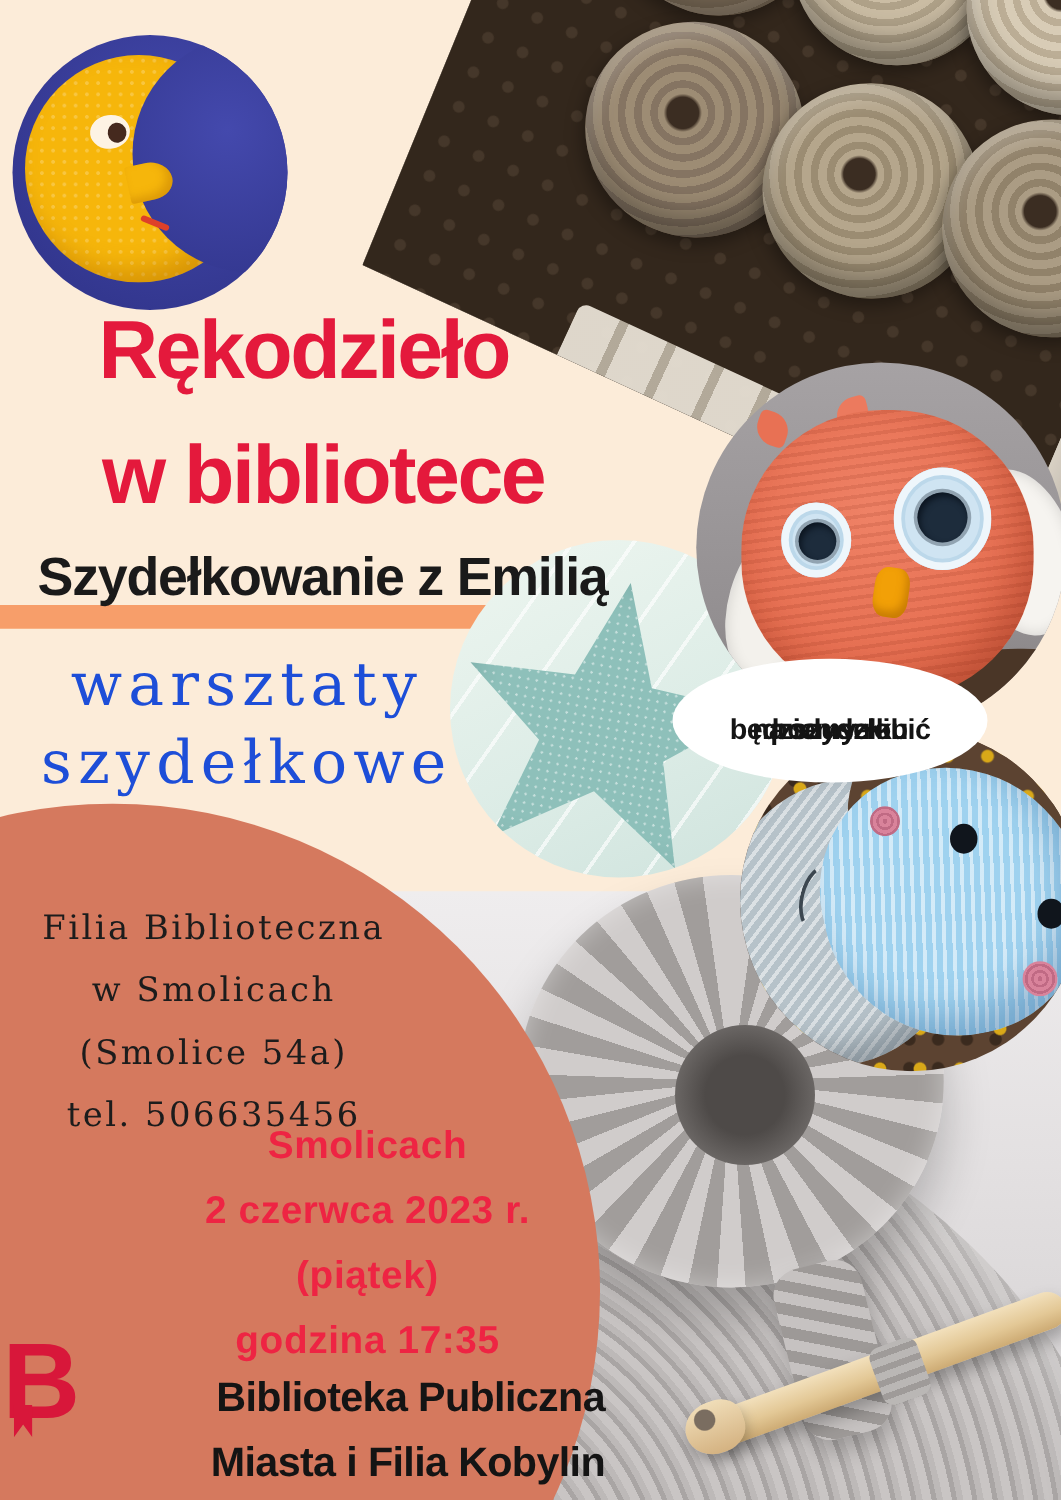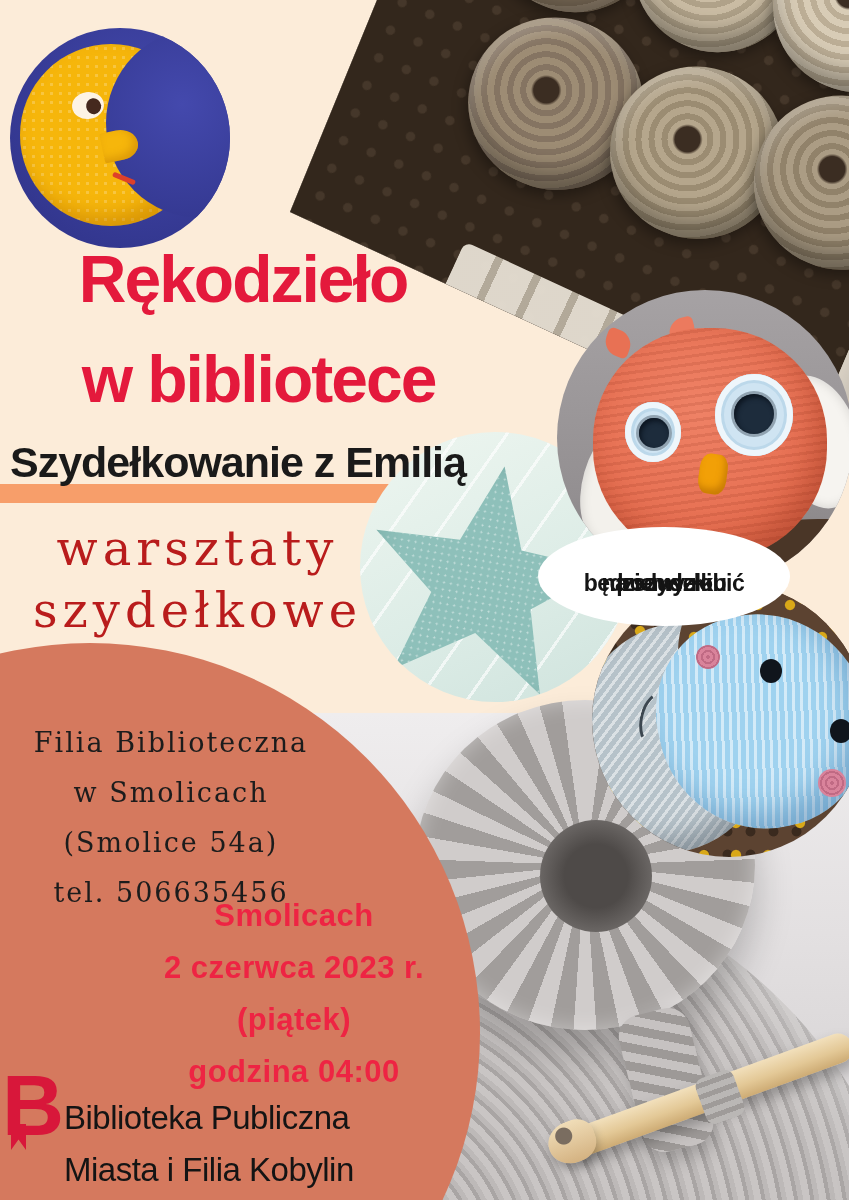--- a/index.html
+++ b/index.html
@@ -148,31 +148,31 @@
   
   .bubble{left:538px;top:527px;width:252px;height:99px;border-radius:50%;background:#ffffff;
     display:flex;flex-direction:column;justify-content:center;align-items:center;position:absolute;}
   .bubble div{position:static;font-weight:bold;font-size:23px;line-height:24px;color:#141414;letter-spacing:-.5px;}
 
   
   .t{white-space:nowrap;margin-top:12px;}
   .title-line{left:0;width:486px;text-align:center;font-weight:bold;font-size:66px;line-height:66px;
     color:#e4193c;letter-spacing:-2px;}
   .title-1{top:234px;} .title-2{top:334px;padding-left:31px;}
-  .subtitle{left:10px;top:426px;width:486px;text-align:left;font-weight:bold;font-size:43px;line-height:48px;
+  .subtitle{left:0;top:426px;width:486px;text-align:right;font-weight:bold;font-size:43px;line-height:48px;
     color:#1a1a1a;letter-spacing:-1px;}
   .workshop-line{left:15px;width:365px;text-align:center;font-family:"DejaVu Serif",serif;
-    font-size:48px;line-height:52px;color:#b91c1c;letter-spacing:5px;}
+    font-size:48px;line-height:52px;color:#1d4ed8;letter-spacing:5px;}
   .workshop-1{top:510px;} .workshop-2{top:572px;}
   .address{left:5px;top:712px;width:332px;text-align:center;font-family:"DejaVu Serif",serif;
     font-size:27px;line-height:38px;color:#1c1c1c;letter-spacing:2px;}
   .invite{left:105px;top:884px;width:378px;text-align:center;font-weight:bold;
     font-size:31px;line-height:40px;color:#ee2443;letter-spacing:.5px;}
-  .footer-text{left:64px;top:1086px;width:420px;font-weight:normal;font-size:33px;line-height:40px;
-    color:#141414;letter-spacing:-.5px;}
+  .footer-text{left:64px;top:1086px;width:420px;font-weight:bold;font-size:33px;line-height:40px;
+    color:#141414;letter-spacing:-.5px;text-align:right;}
   .logo-b{left:2px;top:1050px;width:62px;font-weight:bold;font-size:86px;line-height:86px;color:#d8173a;}
   .logo-ribbon{left:11px;top:1124px;width:15px;height:26px;background:#d8173a;
     clip-path:polygon(0 0,100% 0,100% 100%,50% 60%,0 100%);}
 </style>
 </head>
 <body>
 
 <div id="poster">
 
   <div class="photo-yarn">
@@ -264,21 +264,21 @@
     <div class="t" style="position:static">Filia Biblioteczna</div>
     <div class="t" style="position:static">w Smolicach</div>
     <div class="t" style="position:static">(Smolice 54a)</div>
     <div class="t" style="position:static">tel. 506635456</div>
   </div>
 
   <div class="invite">
     <div class="t" style="position:static">Smolicach</div>
     <div class="t" style="position:static">2 czerwca 2023 r.</div>
     <div class="t" style="position:static">(piątek)</div>
-    <div class="t" style="position:static">godzina 04:00</div>
+    <div class="t" style="position:static">godzina 17:35</div>
   </div>
 
   <div class="logo-b t">B</div>
   <div class="logo-ribbon"></div>
   <div class="footer-text">
     <div class="t" style="position:static">Biblioteka Publiczna</div>
     <div class="t" style="position:static">Miasta i Filia Kobylin</div>
   </div>
 
 </div>

